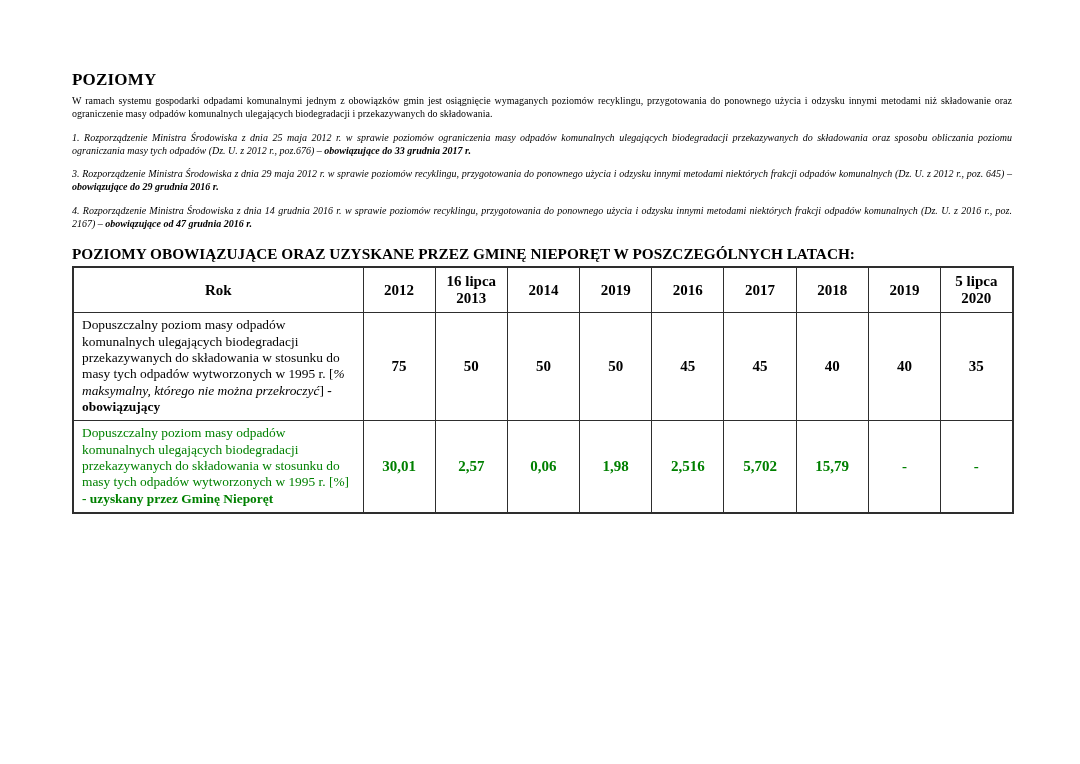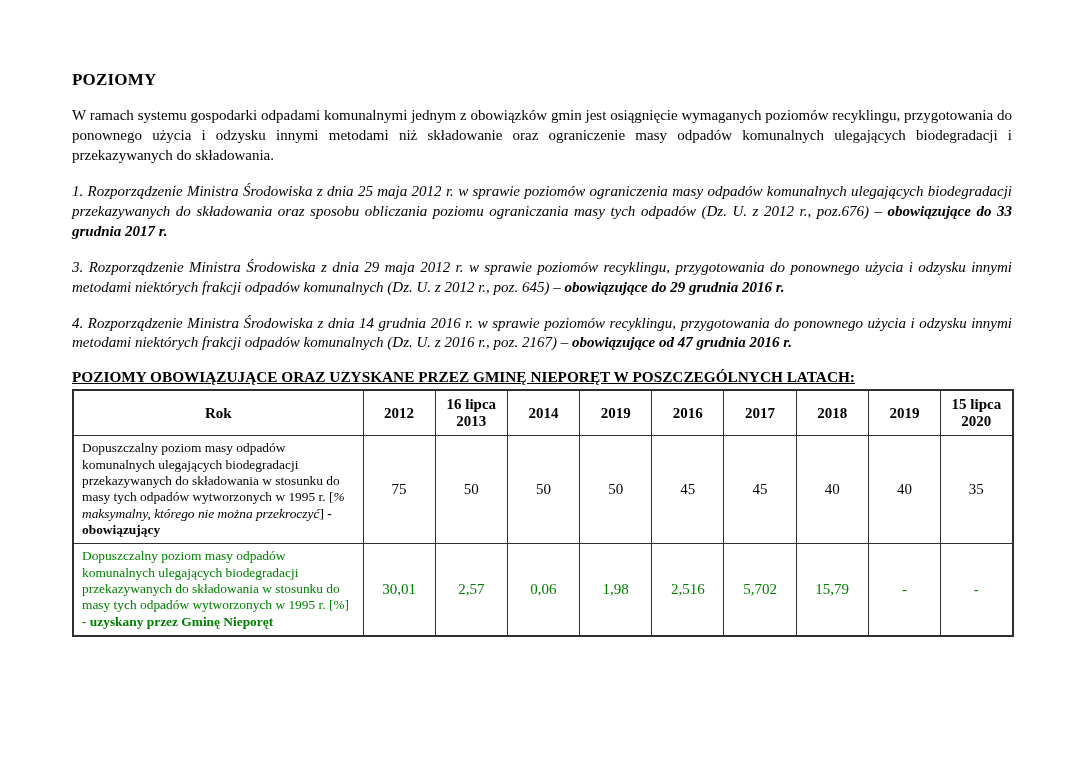--- a/index.html
+++ b/index.html
@@ -6,48 +6,48 @@
   body {
     width: 1080px; height: 764px; overflow: hidden;
     font-family: "Liberation Serif", "DejaVu Serif", serif;
     color: #000000;
   }
   .page { padding: 70px 68px 0 72px; width: 940px; }
   h1.doc-title {
     font-size: 17px; font-weight: bold; margin: 0 0 4px 0; letter-spacing: 0.2px;
   }
   p.body-para {
-    font-size: 15px; line-height: 1.33; margin: 16px 0 10px 0; text-align: justify;
+    font-size: 10px; line-height: 1.33; margin: 4px 0 10px 0; text-align: justify;
   }
   p.underlined-para { text-decoration: underline; }
   p.act-para { font-style: italic; }
   p.act-para .act-bold { font-weight: bold; }
   .table-heading {
-    font-size: 15.3px; font-weight: bold; text-decoration: underline;
+    font-size: 15.3px; font-weight: bold; 
     margin: 15px 0 3px 0;
   }
   table.levels-table {
     border-collapse: collapse; table-layout: fixed; width: 940px;
     border: 2px solid #2e2e2e;
   }
   table.levels-table th, table.levels-table td {
     border: 1px solid #2e2e2e;
   }
   th.head-cell {
     font-size: 15px; font-weight: bold; text-align: center; vertical-align: middle;
     height: 40px; line-height: 1.15; padding: 2px;
   }
   td.label-cell {
     font-size: 13.4px; line-height: 1.22; text-align: left; vertical-align: middle;
     padding: 4px 8px 5px 8px;
   }
   td.label-cell .label-bold { font-weight: bold; }
   td.label-cell .label-italic { font-style: italic; text-align: center; }
   td.value-cell {
-    font-size: 15px; font-weight: normal; text-align: center; vertical-align: middle;
+    font-size: 15px; font-weight: bold; text-align: center; vertical-align: middle;
   }
   tr.row-required { height: 88px; }
   tr.row-achieved { height: 92px; }
   tr.row-achieved td { color: #008000; }
 </style>
 </head>
 <body>
 
 <div class="page">
 
@@ -75,21 +75,21 @@
       <tr>
         <th class="head-cell">Rok</th>
         <th class="head-cell">2012</th>
         <th class="head-cell">16 lipca 2013</th>
         <th class="head-cell">2014</th>
         <th class="head-cell">2019</th>
         <th class="head-cell">2016</th>
         <th class="head-cell">2017</th>
         <th class="head-cell">2018</th>
         <th class="head-cell">2019</th>
-        <th class="head-cell">15 lipca 2020</th>
+        <th class="head-cell">5 lipca 2020</th>
       </tr>
     </thead>
     <tbody>
       <tr class="row-required">
         <td class="label-cell"><span>Dopuszczalny poziom masy odpadów komunalnych ulegających biodegradacji przekazywanych do składowania w stosunku do masy tych odpadów wytworzonych w 1995 r. [</span><span class="label-italic">% maksymalny, którego nie można przekroczyć</span><span>] </span><span class="label-bold">- obowiązujący</span></td>
         <td class="value-cell">75</td>
         <td class="value-cell">50</td>
         <td class="value-cell">50</td>
         <td class="value-cell">50</td>
         <td class="value-cell">45</td>

